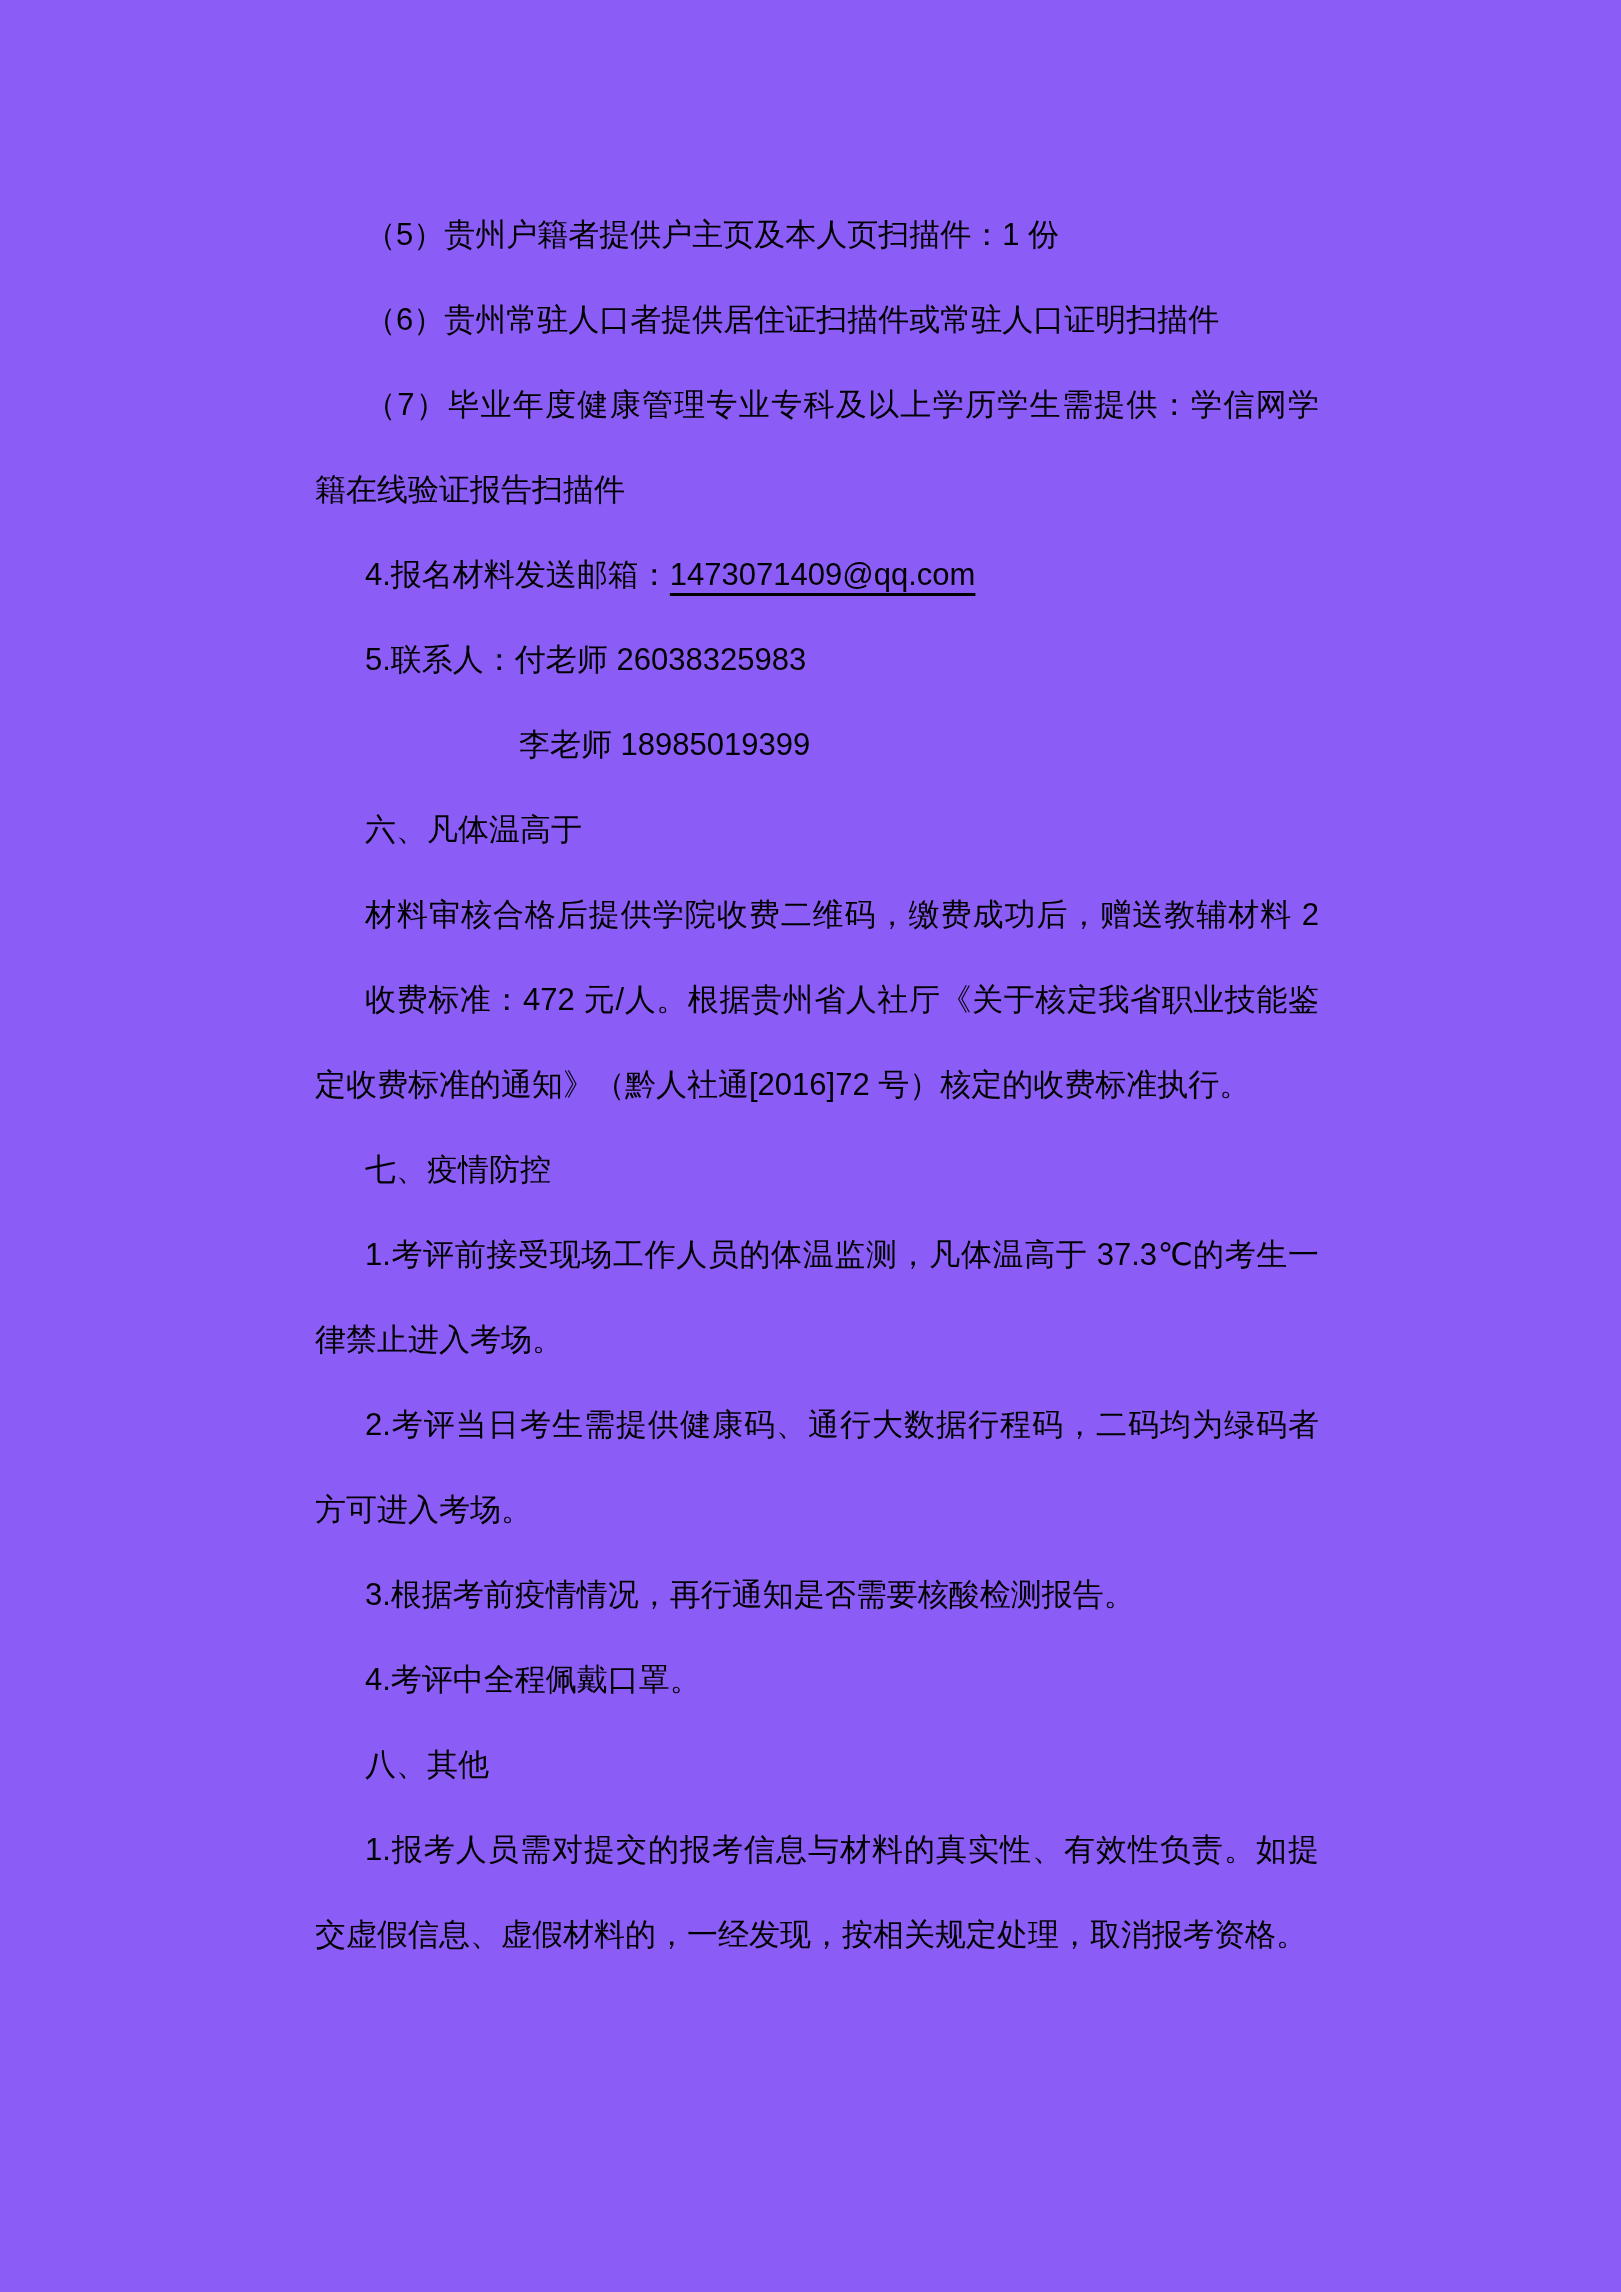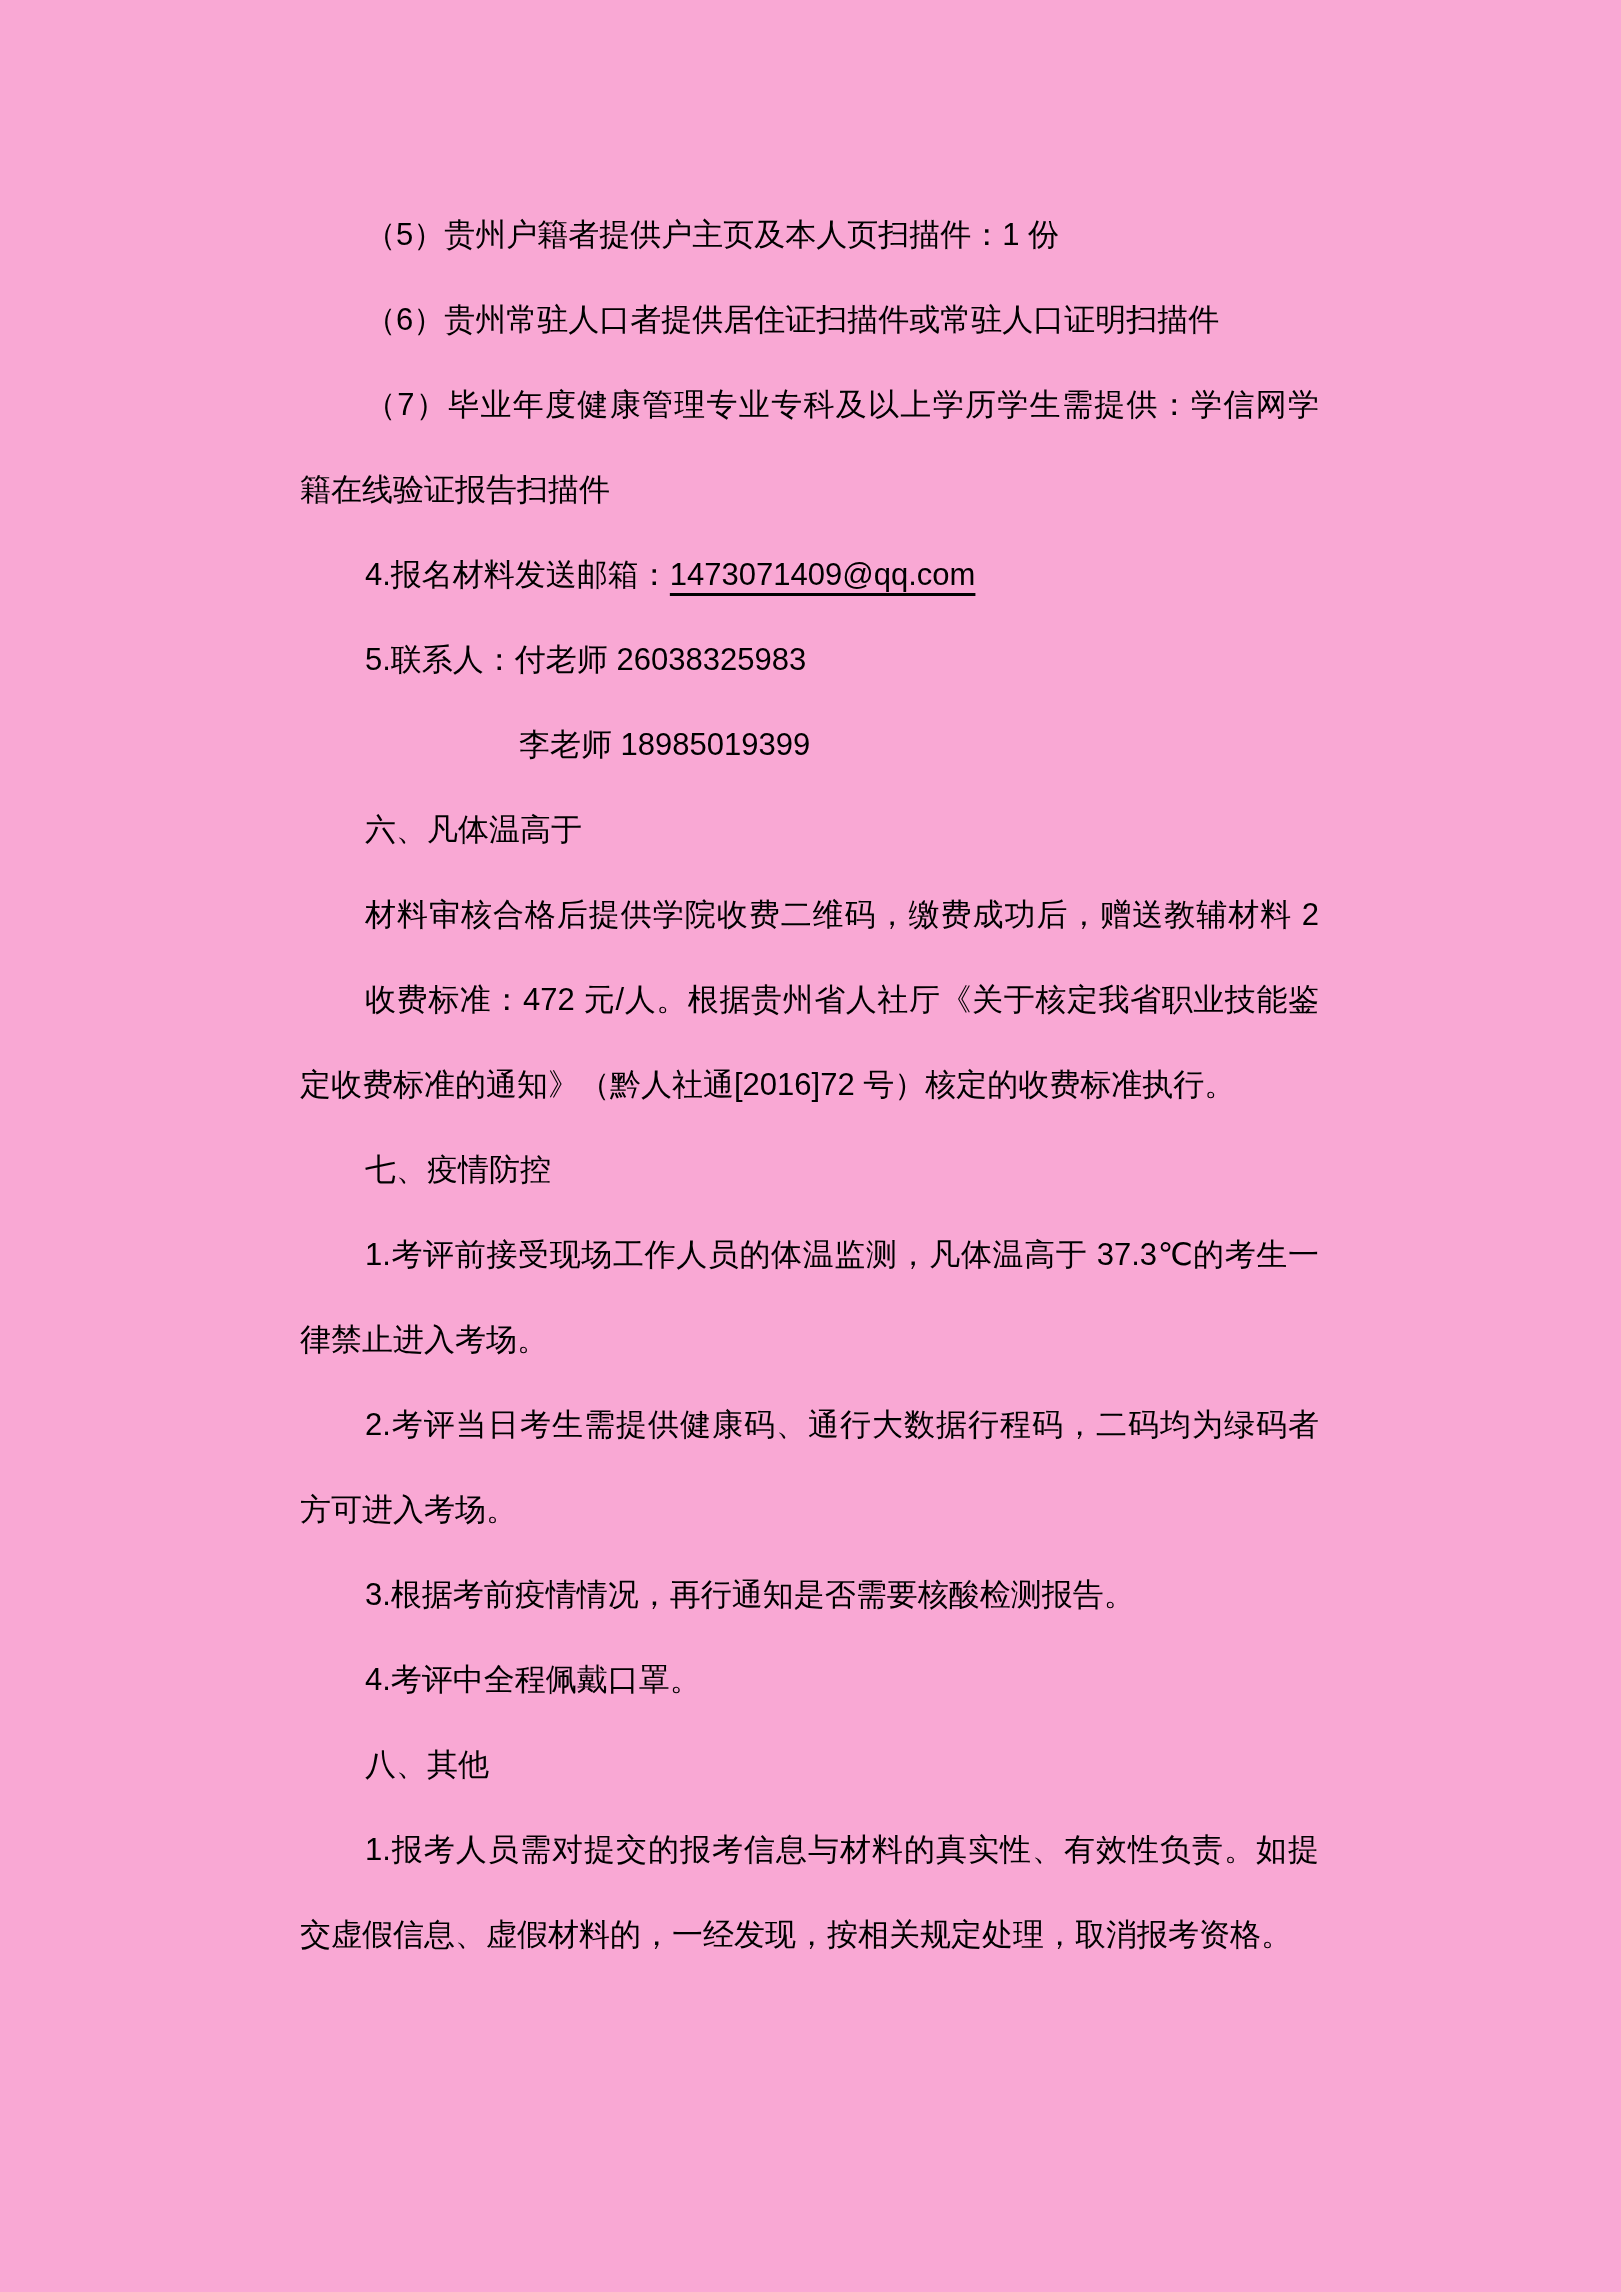--- a/index.html
+++ b/index.html
@@ -1,20 +1,20 @@
 <!DOCTYPE html>
 <html lang="zh"><head>
 <meta charset="utf-8">
 <style>
   html,body{margin:0;padding:0;background:#ffffff;}
   .page{
     position:relative;
     width:1621px;
     height:2293px;
-    background:#f9a8d4;
+    background:#8b5cf6;
     overflow:hidden;
     font-family:"Liberation Sans","DejaVu Sans",sans-serif;
     color:#000000;
   }
   .doc-body{
     position:absolute;
     left:300px;
     top:192px;
     width:1019px;
   }
@@ -25,21 +25,21 @@
     color:#000000;
     white-space:nowrap;
     text-align:left;
   }
   .line.justify{
     white-space:normal;
     text-align:justify;
     text-align-last:justify;
   }
   .indented{text-indent:65px;}
-  .flush{text-indent:0;}
+  .flush{text-indent:0;margin-left:15px;}
   .contact-continuation{text-indent:219px;}
   .bold{font-weight:400;}
   .underline{
     text-decoration:underline;
     text-decoration-thickness:2.5px;
     text-underline-offset:7.8px;
   }
 </style>
 </head>
 <body>

